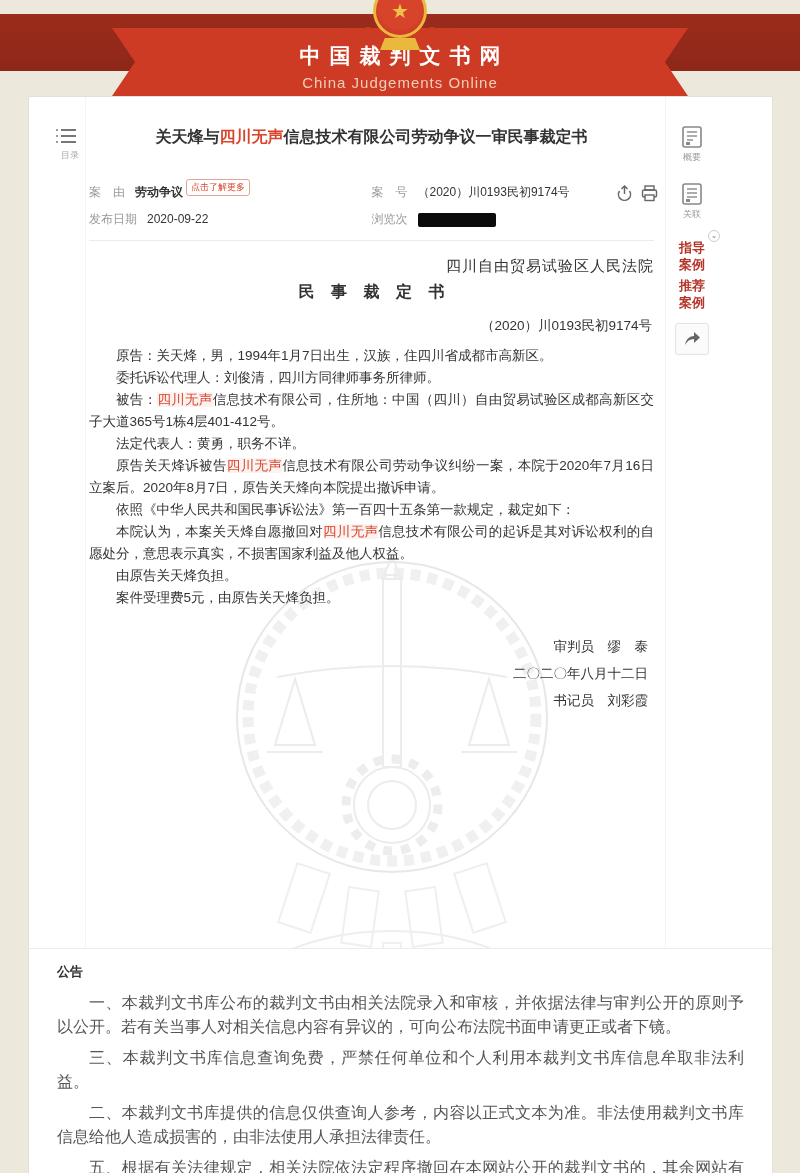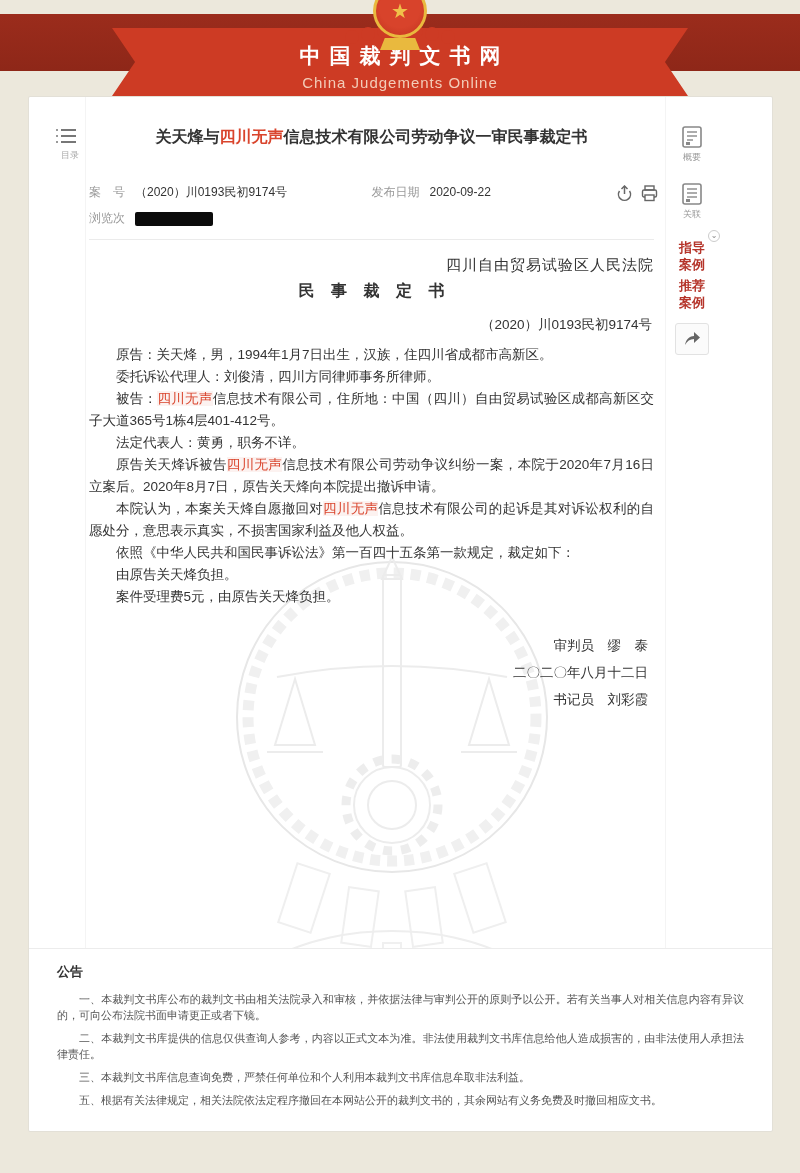--- a/index.html
+++ b/index.html
@@ -65,21 +65,21 @@
   .doc-type { text-align:center; font-size:16px; font-weight:600; letter-spacing:6px; text-indent:6px; margin-top:6px; }
   .case-no-line { text-align:right; font-size:13.5px; margin:14px 2px 10px 0; }
   .para { font-size:13.5px; line-height:22px; text-indent:2em; text-align:justify; }
   .para .hl { color:#d9442c; background:rgba(217,68,44,0.07); }
   .signature { margin-top:24px; text-align:right; font-size:13.5px; line-height:27px; padding-right:6px; }
   
   .watermark { position:absolute; left:188px; top:448px; z-index:1; pointer-events:none; }
   
   .notice { padding:14px 28px 16px; }
   .notice-title { font-size:13px; font-weight:bold; margin-bottom:10px; }
-  .notice .para { font-size:11px; color:#555; line-height:16px; margin-bottom:7px; text-align:justify; }
+  .notice .para { font-size:16px; color:#555; line-height:24px; margin-bottom:7px; text-align:justify; }
   svg { display:block; }
 </style>
 </head>
 <body>
 
 <div class="header">
   <div class="ribbon-dark"></div>
   <div class="ribbon-main">
     <div class="site-title">中国裁判文书网</div>
     <div class="site-sub">China Judgements Online</div>
@@ -167,20 +167,23 @@
           <path d="M2 14 C3 8 7 5 11 5 L11 1 L17 6.5 L11 12 L11 8 C7 8 4 10 2 14 Z" fill="#666"></path>
         </svg>
       </div>
     </div>
 
     <div class="content">
       <div class="doc-title"><span>关天烽与</span><span class="hl">四川无声</span><span>信息技术有限公司劳动争议一审民事裁定书</span></div>
 
       <div class="meta">
         <div>
+          <span class="label">案　由</span><span class="val">劳动争议</span><span class="badge-more">点击了解更多</span>
+        </div>
+        <div>
           <span class="label">案　号</span><span class="val-n">（2020）川0193民初9174号</span>
         </div>
         <div>
           <span class="label">发布日期</span><span class="val-n">2020-09-22</span>
         </div>
         <div>
           <span class="label">浏览次</span><span class="redact"></span>
         </div>
         <div class="meta-icons">
           <span>
@@ -204,36 +207,36 @@
       <div class="court-name">四川自由贸易试验区人民法院</div>
       <div class="doc-type">民 事 裁 定 书</div>
       <div class="case-no-line">（2020）川0193民初9174号</div>
 
       <div>
           <p class="para"><span>原告：关天烽，男，1994年1月7日出生，汉族，住四川省成都市高新区。</span></p>
           <p class="para"><span>委托诉讼代理人：刘俊清，四川方同律师事务所律师。</span></p>
           <p class="para"><span>被告：</span><span class="hl">四川无声</span><span>信息技术有限公司，住所地：中国（四川）自由贸易试验区成都高新区交子大道365号1栋4层401-412号。</span></p>
           <p class="para"><span>法定代表人：黄勇，职务不详。</span></p>
           <p class="para"><span>原告关天烽诉被告</span><span class="hl">四川无声</span><span>信息技术有限公司劳动争议纠纷一案，本院于2020年7月16日立案后。2020年8月7日，原告关天烽向本院提出撤诉申请。</span></p>
+          <p class="para"><span>依照《中华人民共和国民事诉讼法》第一百四十五条第一款规定，裁定如下：</span></p>
           <p class="para"><span>本院认为，本案关天烽自愿撤回对</span><span class="hl">四川无声</span><span>信息技术有限公司的起诉是其对诉讼权利的自愿处分，意思表示真实，不损害国家利益及他人权益。</span></p>
-          <p class="para"><span>依照《中华人民共和国民事诉讼法》第一百四十五条第一款规定，裁定如下：</span></p>
           <p class="para"><span>由原告关天烽负担。</span></p>
           <p class="para"><span>案件受理费5元，由原告关天烽负担。</span></p>
         </div>
 
       <div class="signature">
           <div>审判员　缪　泰</div>
           <div>二〇二〇年八月十二日</div>
           <div>书记员　刘彩霞</div>
         </div>
     </div>
   </div>
 
   <div class="notice">
     <div class="notice-title">公告</div>
     <div>
         <p class="para"><span>一、本裁判文书库公布的裁判文书由相关法院录入和审核，并依据法律与审判公开的原则予以公开。若有关当事人对相关信息内容有异议的，可向公布法院书面申请更正或者下镜。</span></p>
+        <p class="para"><span>三、本裁判文书库信息查询免费，严禁任何单位和个人利用本裁判文书库信息牟取非法利益。</span></p>
         <p class="para"><span>二、本裁判文书库提供的信息仅供查询人参考，内容以正式文本为准。非法使用裁判文书库信息给他人造成损害的，由非法使用人承担法律责任。</span></p>
-        <p class="para"><span>三、本裁判文书库信息查询免费，严禁任何单位和个人利用本裁判文书库信息牟取非法利益。</span></p>
         <p class="para"><span>五、根据有关法律规定，相关法院依法定程序撤回在本网站公开的裁判文书的，其余网站有义务免费及时撤回相应文书。</span></p>
       </div>
   </div>
 </div>
 
 </body></html>

